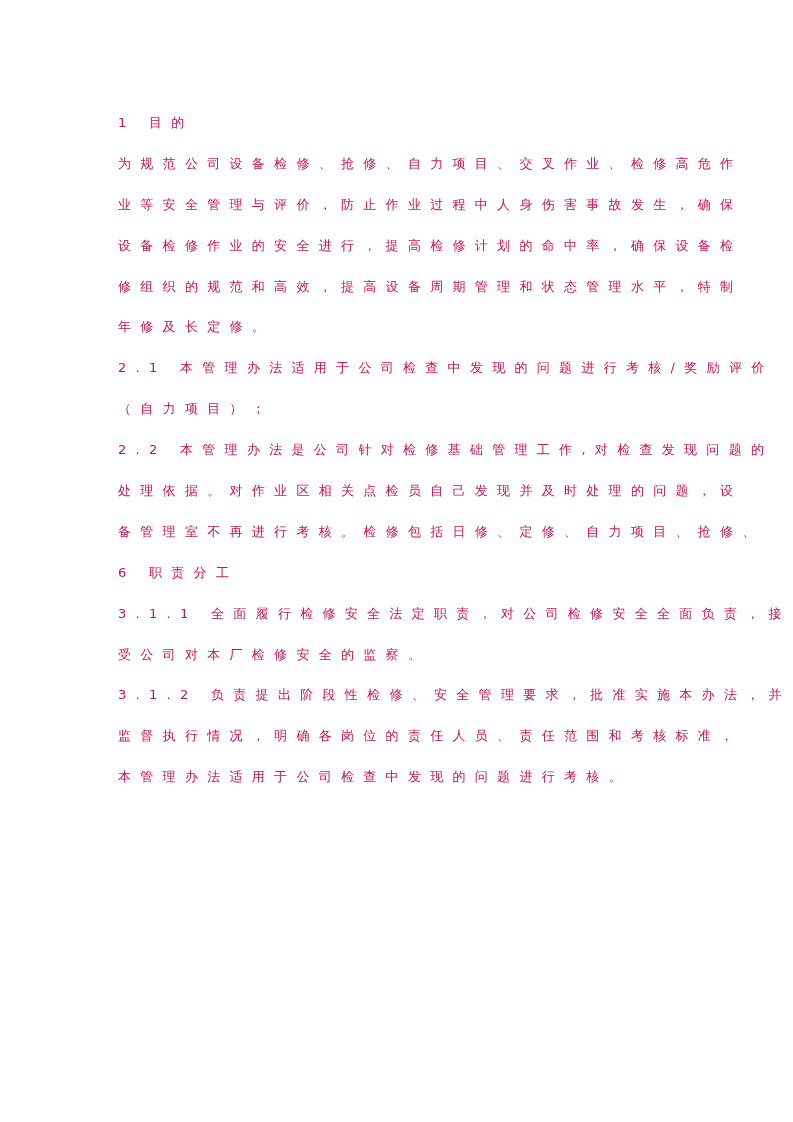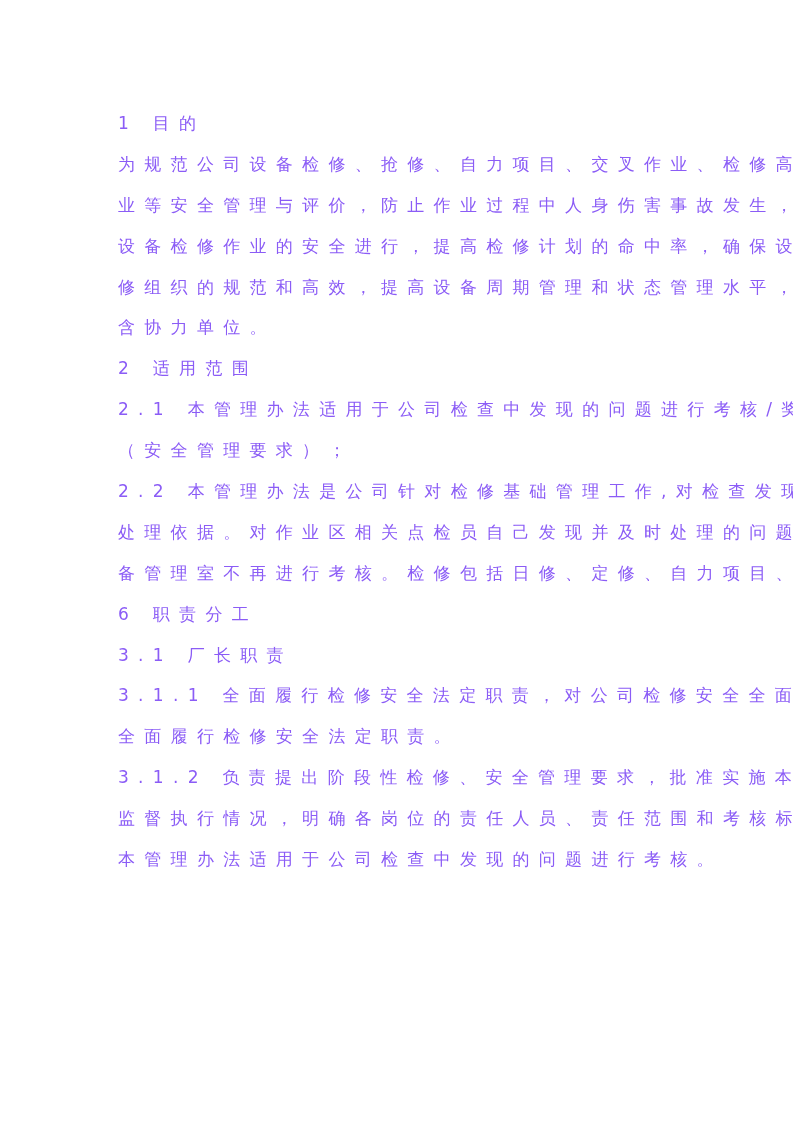--- a/index.html
+++ b/index.html
@@ -1,40 +1,38 @@
 <!DOCTYPE html>
 <html><head>
 <meta charset="utf-8">
 <style>
   html, body { margin: 0; padding: 0; background: #ffffff; }
   body { width: 793px; height: 1122px; position: relative; overflow: hidden; }
   .page {
     position: absolute; left: 118px; top: 103px; width: 560px;
     font-family: "DejaVu Sans", sans-serif;
-    font-size: 17px; color: #8b5cf6;
+    font-size: 13px; color: #be185d;
     letter-spacing: 9.3px; line-height: 40.9px;
   }
   .line { white-space: nowrap; height: 40.9px; }
 </style>
 </head>
 <body>
 
 <div class="page">
   <div class="line">1 目的</div>
   <div class="line">为规范公司设备检修、抢修、自力项目、交叉作业、检修高危作</div>
   <div class="line">业等安全管理与评价，防止作业过程中人身伤害事故发生，确保</div>
   <div class="line">设备检修作业的安全进行，提高检修计划的命中率，确保设备检</div>
   <div class="line">修组织的规范和高效，提高设备周期管理和状态管理水平，特制</div>
-  <div class="line">含协力单位。</div>
-  <div class="line">2 适用范围</div>
+  <div class="line">年修及长定修。</div>
   <div class="line">2.1 本管理办法适用于公司检查中发现的问题进行考核/奖励评价</div>
-  <div class="line">（安全管理要求）；</div>
+  <div class="line">（自力项目）；</div>
   <div class="line">2.2 本管理办法是公司针对检修基础管理工作,对检查发现问题的</div>
   <div class="line">处理依据。对作业区相关点检员自己发现并及时处理的问题，设</div>
   <div class="line">备管理室不再进行考核。检修包括日修、定修、自力项目、抢修、</div>
   <div class="line">6 职责分工</div>
-  <div class="line">3.1 厂长职责</div>
   <div class="line">3.1.1 全面履行检修安全法定职责，对公司检修安全全面负责，接</div>
-  <div class="line">全面履行检修安全法定职责。</div>
+  <div class="line">受公司对本厂检修安全的监察。</div>
   <div class="line">3.1.2 负责提出阶段性检修、安全管理要求，批准实施本办法，并</div>
   <div class="line">监督执行情况，明确各岗位的责任人员、责任范围和考核标准，</div>
   <div class="line">本管理办法适用于公司检查中发现的问题进行考核。</div>
 </div>
 
 </body></html>

